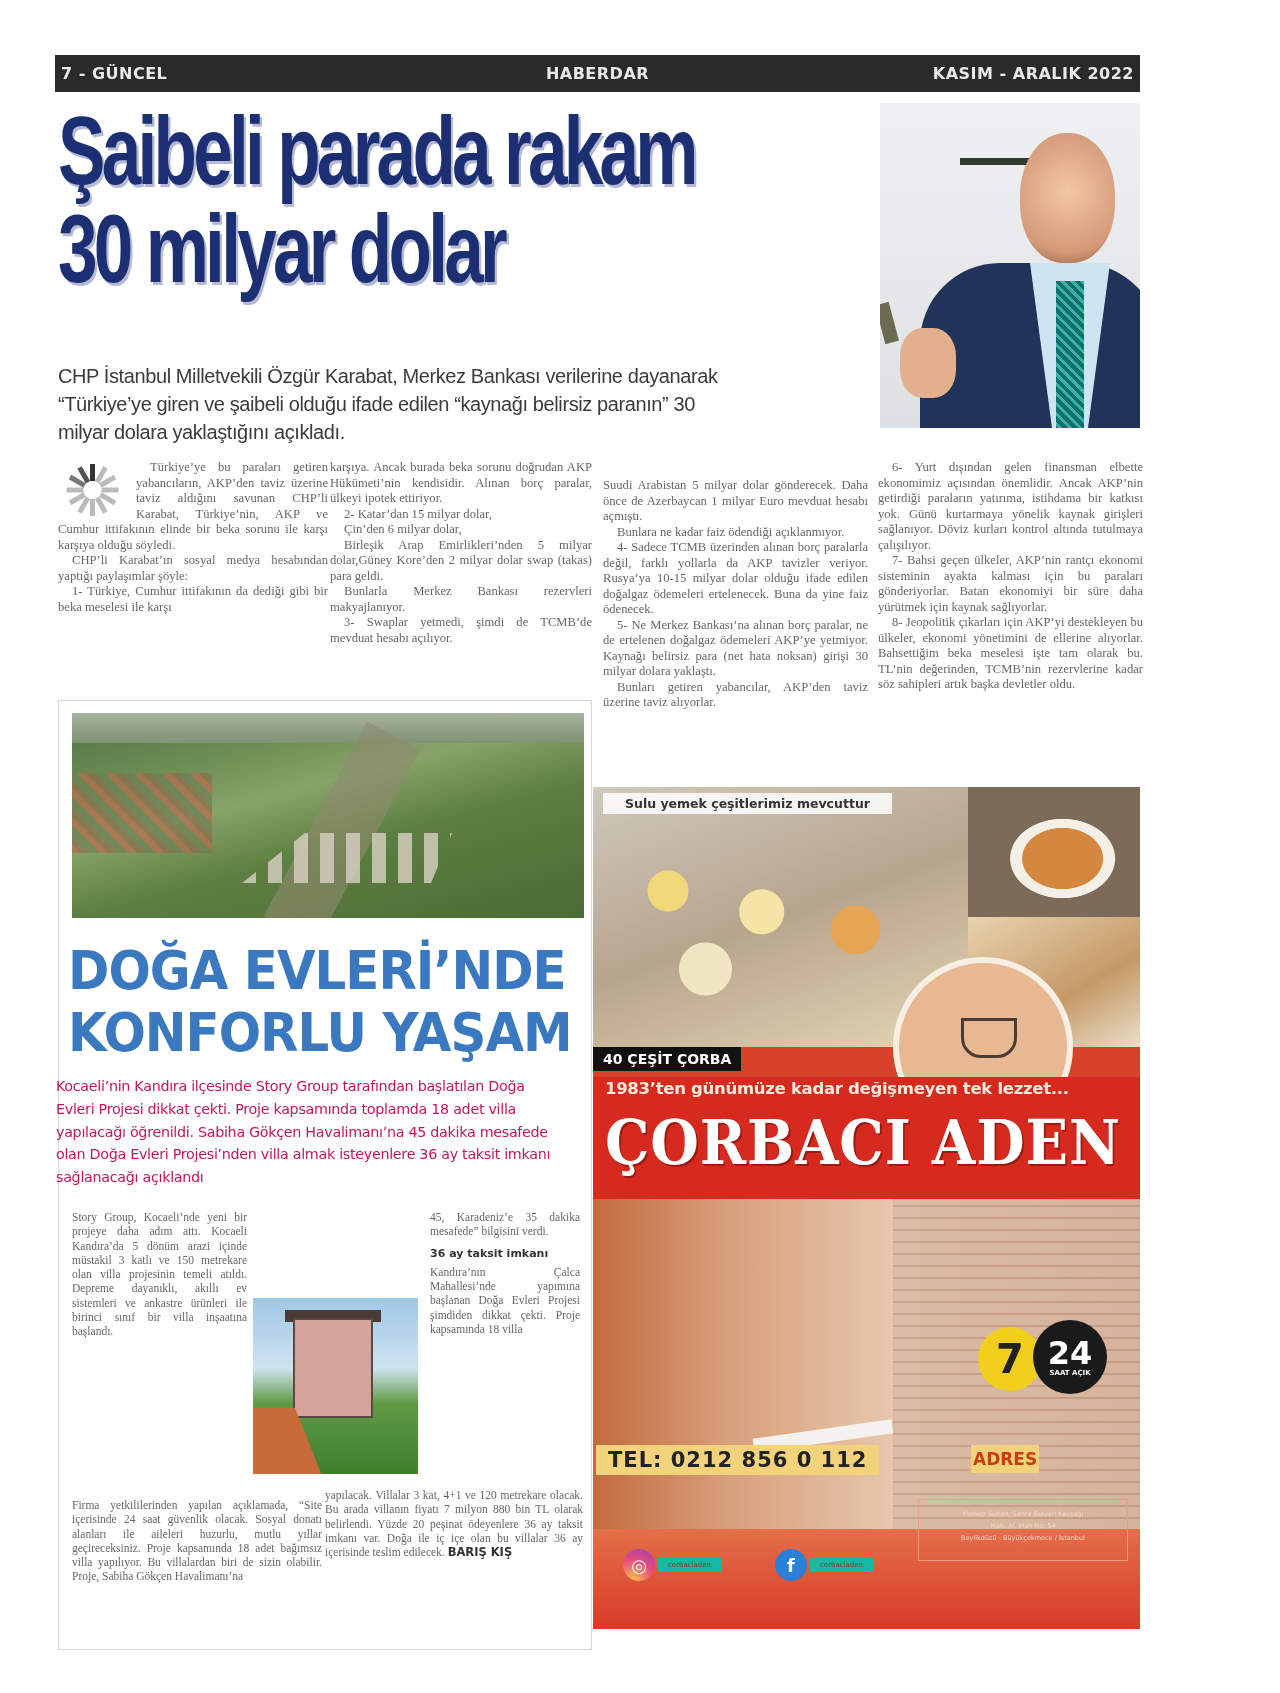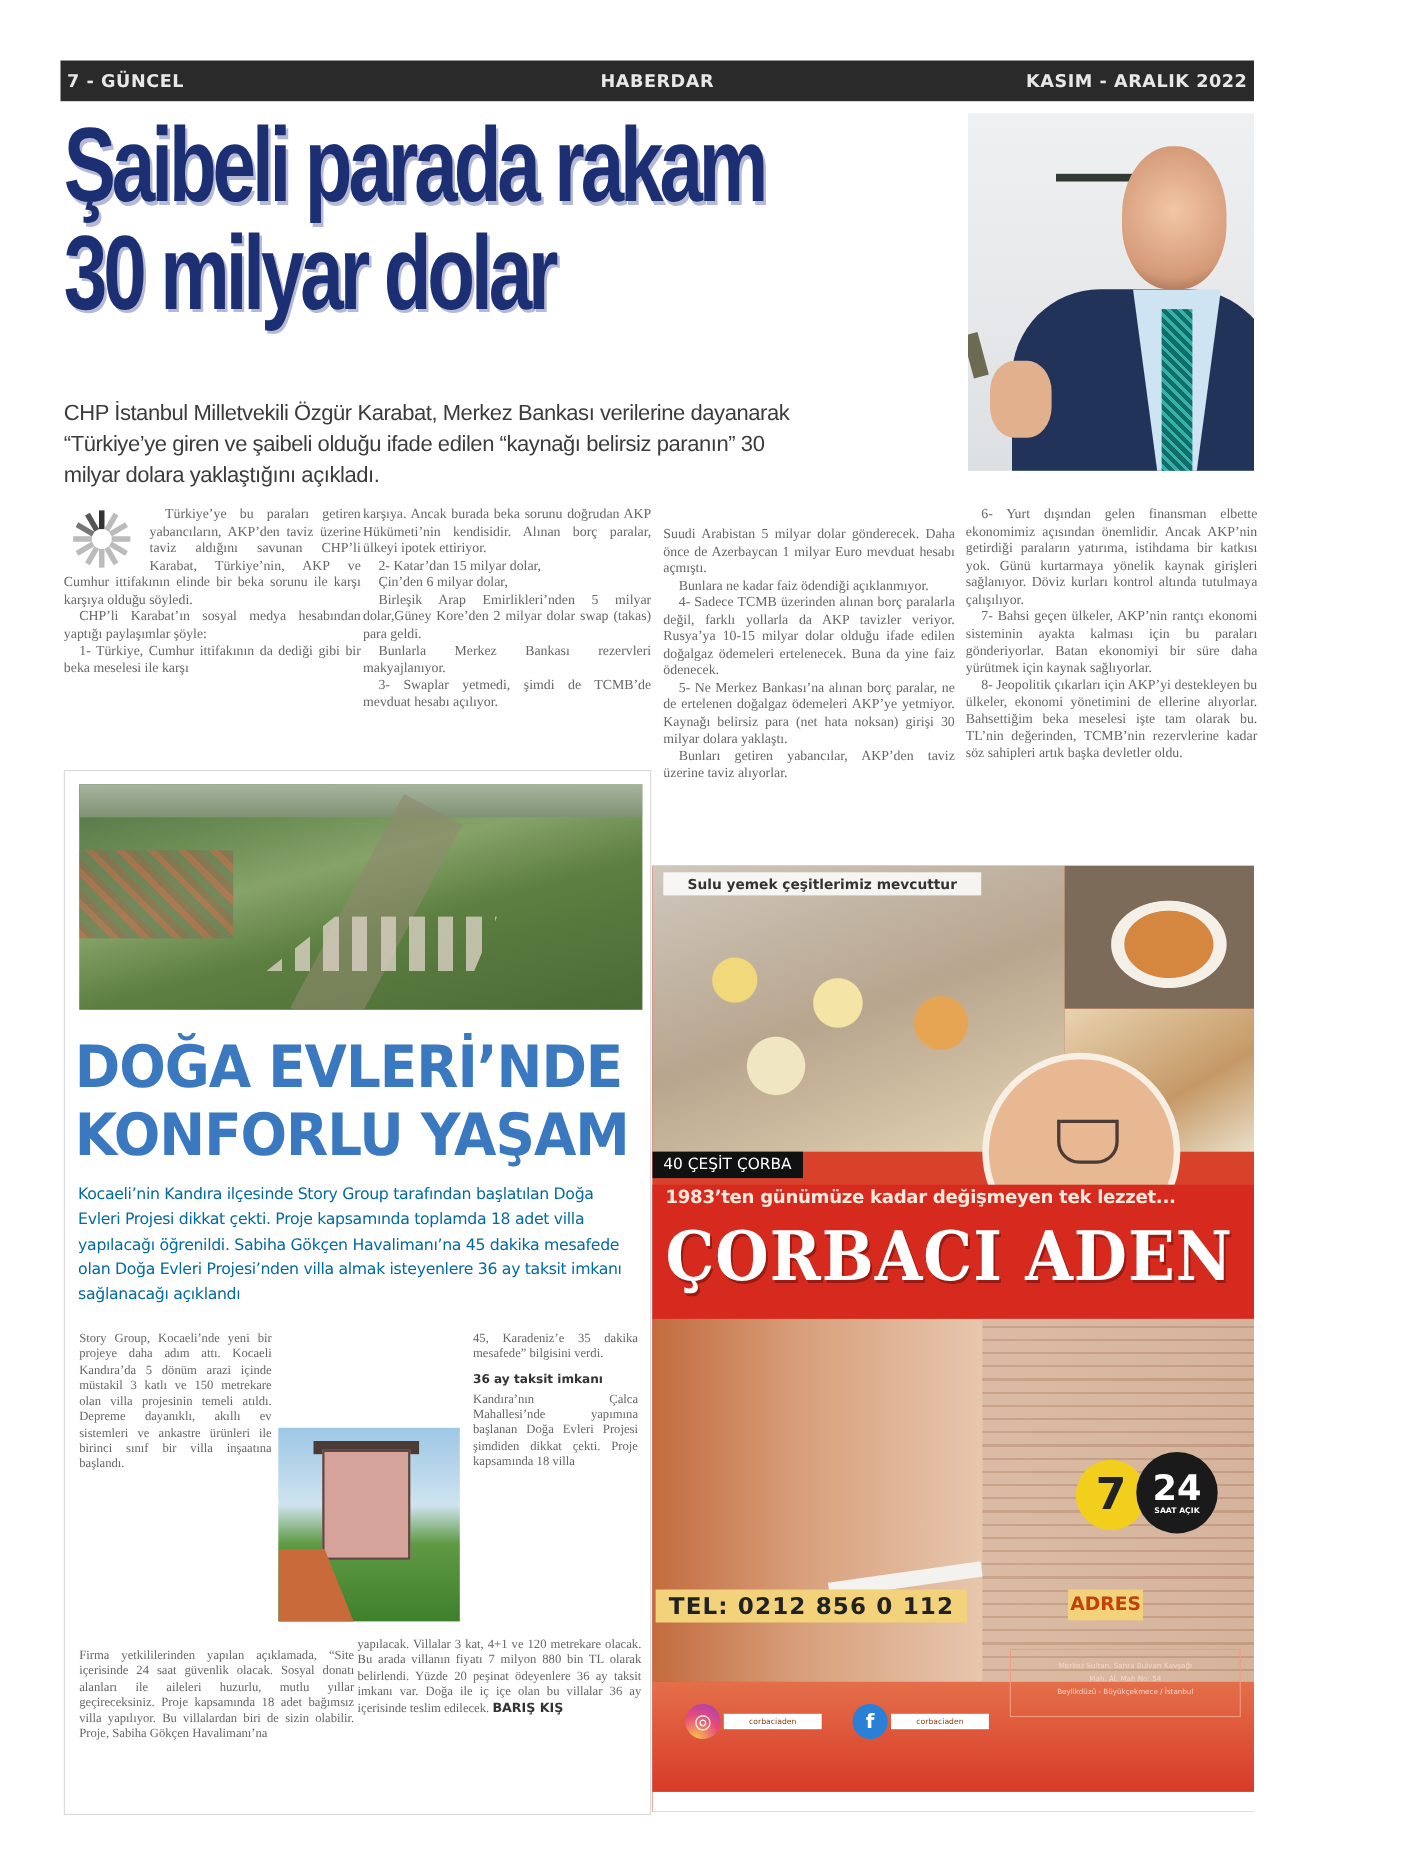--- a/index.html
+++ b/index.html
@@ -49,22 +49,22 @@
   .aerial .sky { position: absolute; left: 0; top: 0; width: 100%; height: 30px; background: linear-gradient(#a8b3a0,#7f9372); }
   .aerial .ridge { position: absolute; left: 240px; top: 10px; width: 60px; height: 220px; background: #8f8a6e; transform: rotate(28deg); opacity: .6; }
   .aerial .houses { position: absolute; left: 170px; top: 120px; width: 210px; height: 50px;
                     background: repeating-linear-gradient(90deg, #d9d1c3 0 14px, transparent 14px 26px); opacity: .8; clip-path: polygon(30% 0,100% 0,90% 100%,0 100%); }
   .aerial .village { position: absolute; left: 0; top: 60px; width: 140px; height: 80px;
                      background: repeating-linear-gradient(45deg,#b96b4c 0 6px,#8d6b4e 6px 12px,#6f7e55 12px 20px); opacity:.7; }
 
   .doga-title { position: absolute; left: 68px; top: 940px; width: 520px; color: #3a78bf;
                 font-family: "DejaVu Sans", sans-serif; font-weight: bold; font-size: 53px; line-height: 62px;
                 letter-spacing: -1px; transform: scaleX(0.94); transform-origin: left top; white-space: nowrap; }
-  .doga-lede { position: absolute; left: 71px; top: 1075px; width: 510px; font-family: "DejaVu Sans", sans-serif;
-               font-size: 14.3px; line-height: 22.8px; color: #0369a1; letter-spacing: -0.3px; }
+  .doga-lede { position: absolute; left: 56px; top: 1075px; width: 510px; font-family: "DejaVu Sans", sans-serif;
+               font-size: 14.3px; line-height: 22.8px; color: #be185d; letter-spacing: -0.3px; }
 
   .col-small { position: absolute; font-size: 11.5px; line-height: 14.3px; color: #666; text-align: justify; }
   .doga-col1 { left: 72px; top: 1210px; width: 175px; }
   .doga-bottom-left { left: 72px; top: 1498px; width: 250px; }
   .doga-col2 { left: 430px; top: 1210px; width: 150px; }
   .doga-bottom-right { left: 325px; top: 1488px; width: 258px; }
   .subhead { font-family: "DejaVu Sans", sans-serif; font-weight: bold; color: #333; font-size: 11px; margin: 8px 0 4px; }
   .byline { font-family: "DejaVu Sans", sans-serif; font-weight: bold; color: #333; }
 
   .villa { position: absolute; left: 253px; top: 1298px; width: 165px; height: 176px; overflow: hidden;
@@ -84,21 +84,21 @@
                         background: radial-gradient(ellipse at 55% 55%, #d6873f 0 40px, #f5f0e7 41px 52px, #7d6b59 53px); }
   .ad .food-right-bot { position: absolute; left: 375px; top: 130px; width: 172px; height: 130px;
                         background: linear-gradient(150deg,#e8d3b0,#c59966 60%,#e9dfc9); }
   .ad .logo-circle { position: absolute; left: 300px; top: 170px; width: 180px; height: 180px; border-radius: 50%;
                      background: #e8b892; border: 6px solid #f7efe4; display: flex; align-items: flex-end; justify-content: center; padding-bottom: 30px; }
   .ad .logo-circle span { font-family: "Liberation Serif", serif; color: #5a3b2a; font-size: 13px; letter-spacing: 1px; }
   .ad .pot-icon { position: absolute; left: 62px; top: 55px; width: 56px; height: 40px; border: 3px solid #4a3b37; border-radius: 0 0 20px 20px; }
   .ad .tag-top { position: absolute; left: 10px; top: 6px; background: rgba(255,255,255,0.85); color: #333;
                  font-family: "DejaVu Sans", sans-serif; font-weight: bold; font-size: 12.5px; padding: 3px 22px; }
   .ad .tag-40 { position: absolute; left: 0; top: 260px; background: #111; color: #fff; font-family: "DejaVu Sans", sans-serif;
-                font-weight: normal; font-size: 14px; padding: 4px 10px; }
+                font-weight: bold; font-size: 14px; padding: 4px 10px; }
   .ad .red-band { position: absolute; left: 0; top: 290px; width: 547px; height: 122px; background: #d62a1f; }
   .ad .slogan { position: absolute; left: 12px; top: 292px; color: #fde9dc; font-family: "DejaVu Sans", sans-serif; font-weight: bold;
                 font-size: 16.5px; letter-spacing: -0.3px; }
   .ad .brand { position: absolute; left: 12px; top: 316px; color: #ffffff; font-family: "DejaVu Serif", serif; font-weight: bold;
                font-size: 62px; letter-spacing: 1px; line-height: 80px; transform: scaleX(0.9); transform-origin: left top; white-space: nowrap;
                text-shadow: 2px 2px 0 #9b1a12; }
   .ad .interior { position: absolute; left: 0; top: 412px; width: 547px; height: 330px;
                   background: linear-gradient(90deg,#c36b3e 0%,#d8a07c 25%,#e7c7ae 55%,#d9b39b 80%,#c99d84 100%); }
   .ad .interior .brick { position: absolute; left: 300px; top: 0; width: 247px; height: 330px;
                          background: repeating-linear-gradient(0deg,#d8b8a2 0 10px,#c29a82 10px 12px); opacity: .8; }
@@ -109,21 +109,21 @@
                  color: #fff; font-family: "DejaVu Sans", sans-serif; font-weight: bold; font-size: 32px; display: flex; flex-direction: column; align-items: center; justify-content: center; line-height: 32px; }
   .ad .badge24 small { font-size: 7px; line-height: 8px; }
   .ad .tel { position: absolute; left: 3px; top: 658px; background: #f2d27a; color: #222; font-family: "DejaVu Sans", sans-serif;
              font-weight: bold; font-size: 21px; padding: 3px 12px; letter-spacing: 1px; }
   .ad .adres-label { position: absolute; left: 378px; top: 658px; background: #f2d27a; color: #c2410c; font-family: "DejaVu Sans", sans-serif;
                      font-weight: bold; font-size: 17px; padding: 4px 2px; }
   .ad .bottom-red { position: absolute; left: 0; top: 742px; width: 547px; height: 118px; background: linear-gradient(180deg,#e46f49,#d63122); }
   .ad .social { position: absolute; top: 762px; display: flex; align-items: center; gap: 3px; }
   .ad .social .ico { width: 32px; height: 32px; border-radius: 50%; display: flex; align-items: center; justify-content: center;
                      color: #fff; font-family: "DejaVu Sans", sans-serif; font-weight: bold; font-size: 18px; }
-  .ad .social .handle { background: #ffffff; color: #8a3a10; font-family: "DejaVu Sans", sans-serif; font-size: 7px; padding: 3px 23px; }
+  .ad .social .handle { background: #14b8a6; color: #8a3a10; font-family: "DejaVu Sans", sans-serif; font-size: 7px; padding: 3px 10px; }
   .ad .address-box { position: absolute; left: 325px; top: 712px; width: 210px; height: 62px; border: 1px solid #f29b82; color: #f6d4c7;
                      font-family: "DejaVu Sans", sans-serif; font-size: 6.5px; line-height: 12px; text-align: center; padding-top: 8px; }
   .ad .bottom-white { position: absolute; left: 0; top: 842px; width: 547px; height: 20px; background: #fff; }
 </style>
 </head>
 <body>
 
 <div class="topbar">
   <span>7 - GÜNCEL</span>
   <span class="center">HABERDAR</span>

